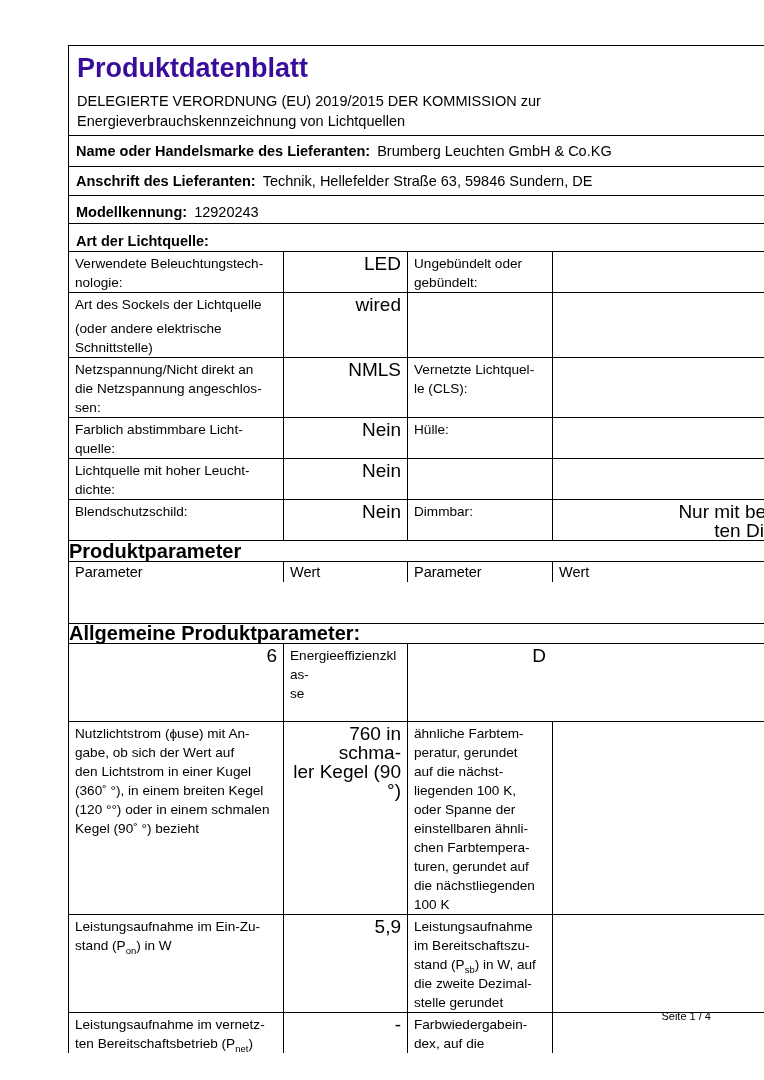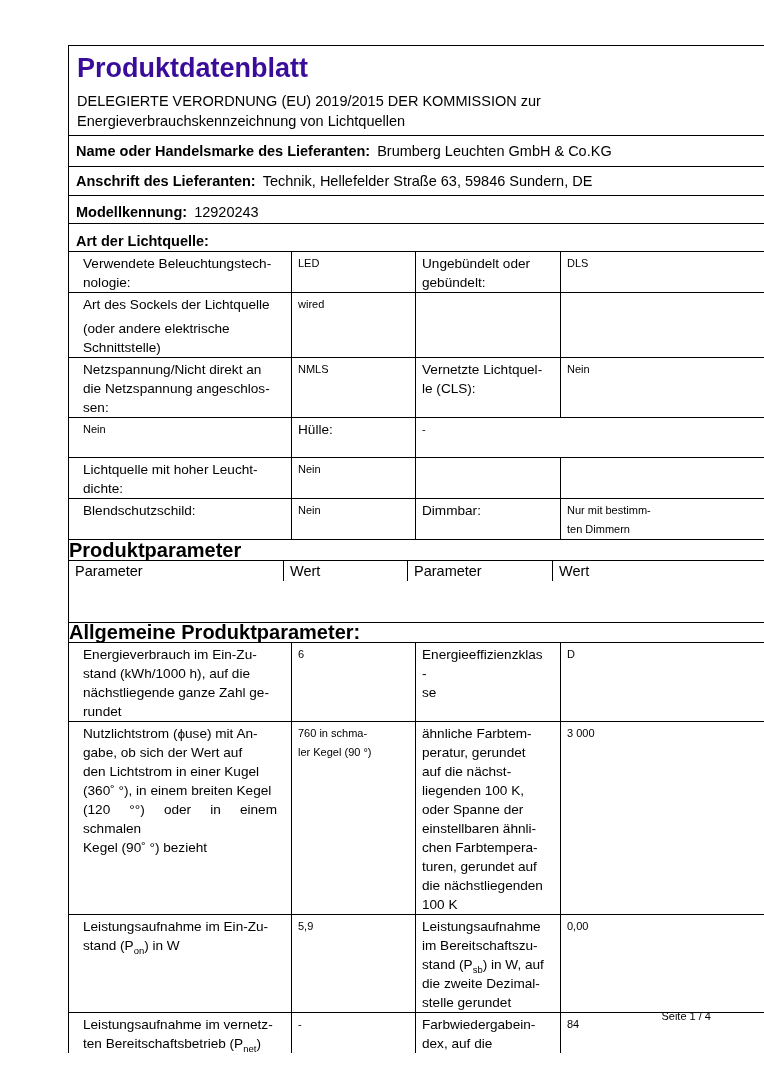--- a/index.html
+++ b/index.html
@@ -37,32 +37,32 @@
   .info-row { font-size: 14.5px; line-height: 19px; padding: 6px 7px 0; }
   .info-row .lbl { font-weight: bold; }
   .info-row .val { margin-left: 7px; }
   .r-name  { min-height: 31px; }
   .r-addr  { min-height: 29px; padding-top: 5px; }
   .r-model { min-height: 28px; padding-top: 7px; }
   .r-art   { min-height: 22px; padding-top: 8px; }
 
   
   .trow { display: grid; grid-template-columns: 214px 124px 145px 1fr; }
-  .cell { padding: 2px 6px 0; box-sizing: border-box; min-width: 0; margin-left: 8px; }
+  .cell { padding: 2px 6px 0; box-sizing: border-box; min-width: 0; }
   .cell + .cell { border-left: 1px solid #000; }
   .cell.param {
     font-size: 13.6px; line-height: 19px;
     white-space: pre-line;
     text-align: justify;
     overflow-wrap: break-word;
   }
   .cell.value {
-    font-size: 11px; line-height: 19px;
+    font-size: 19px; line-height: 19px;
     white-space: pre-line;
-    text-align: left;
+    text-align: right;
   }
   .psp { display: block; height: 5px; }
   sub { font-size: 9.5px; line-height: 0; }
 
   
   .rh41 { min-height: 41px; } .rh62 { min-height: 62px; }
   .rh58 { min-height: 58px; } .rh40 { min-height: 40px; }
   .rh78 { min-height: 78px; } .rh191 { min-height: 191px; }
   .rh96 { min-height: 96px; }
 
@@ -133,20 +133,22 @@
   <div class="trow rh58">
     <div class="cell param">Netzspannung/Nicht direkt an
 die Netzspannung angeschlos-
 sen:</div>
     <div class="cell value">NMLS</div>
     <div class="cell param">Vernetzte Lichtquel-
 le (CLS):</div>
     <div class="cell value">Nein</div>
   </div>
   <div class="trow rh40">
+    <div class="cell param">Farblich abstimmbare Licht-
+quelle:</div>
     <div class="cell value">Nein</div>
     <div class="cell param">Hülle:</div>
     <div class="cell value">-</div>
   </div>
   <div class="trow rh40">
     <div class="cell param">Lichtquelle mit hoher Leucht-
 dichte:</div>
     <div class="cell value">Nein</div>
     <div class="cell param"></div>
     <div class="cell value"></div>
@@ -164,24 +166,20 @@
   <div class="hrow">
     <div class="hcell">Parameter</div>
     <div class="hcell">Wert</div>
     <div class="hcell">Parameter</div>
     <div class="hcell">Wert</div>
   </div>
 
   <div class="mrow slim">Allgemeine Produktparameter:</div>
 
   <div class="trow rh78">
-    <div class="cell param">Energieverbrauch im Ein-Zu-
-stand (kWh/1000 h), auf die
-nächstliegende ganze Zahl ge-
-rundet</div>
     <div class="cell value">6</div>
     <div class="cell param">Energieeffizienzklas-
 se</div>
     <div class="cell value">D</div>
   </div>
   <div class="trow rh191">
     <div class="cell param">Nutzlichtstrom (ϕuse) mit An-
 gabe, ob sich der Wert auf
 den Lichtstrom in einer Kugel
 (360˚ °), in einem breiten Kegel

